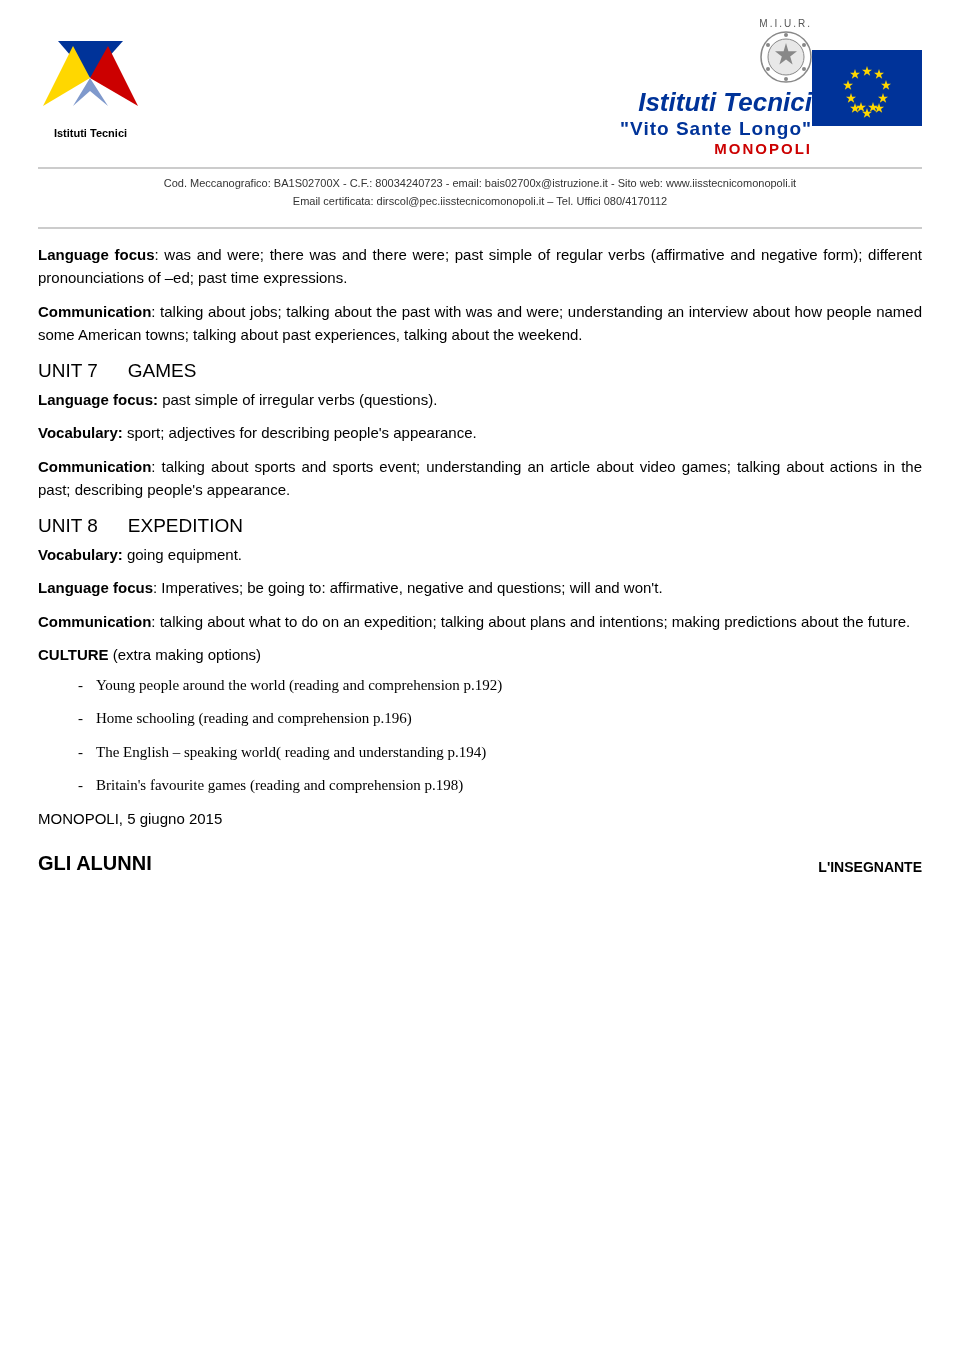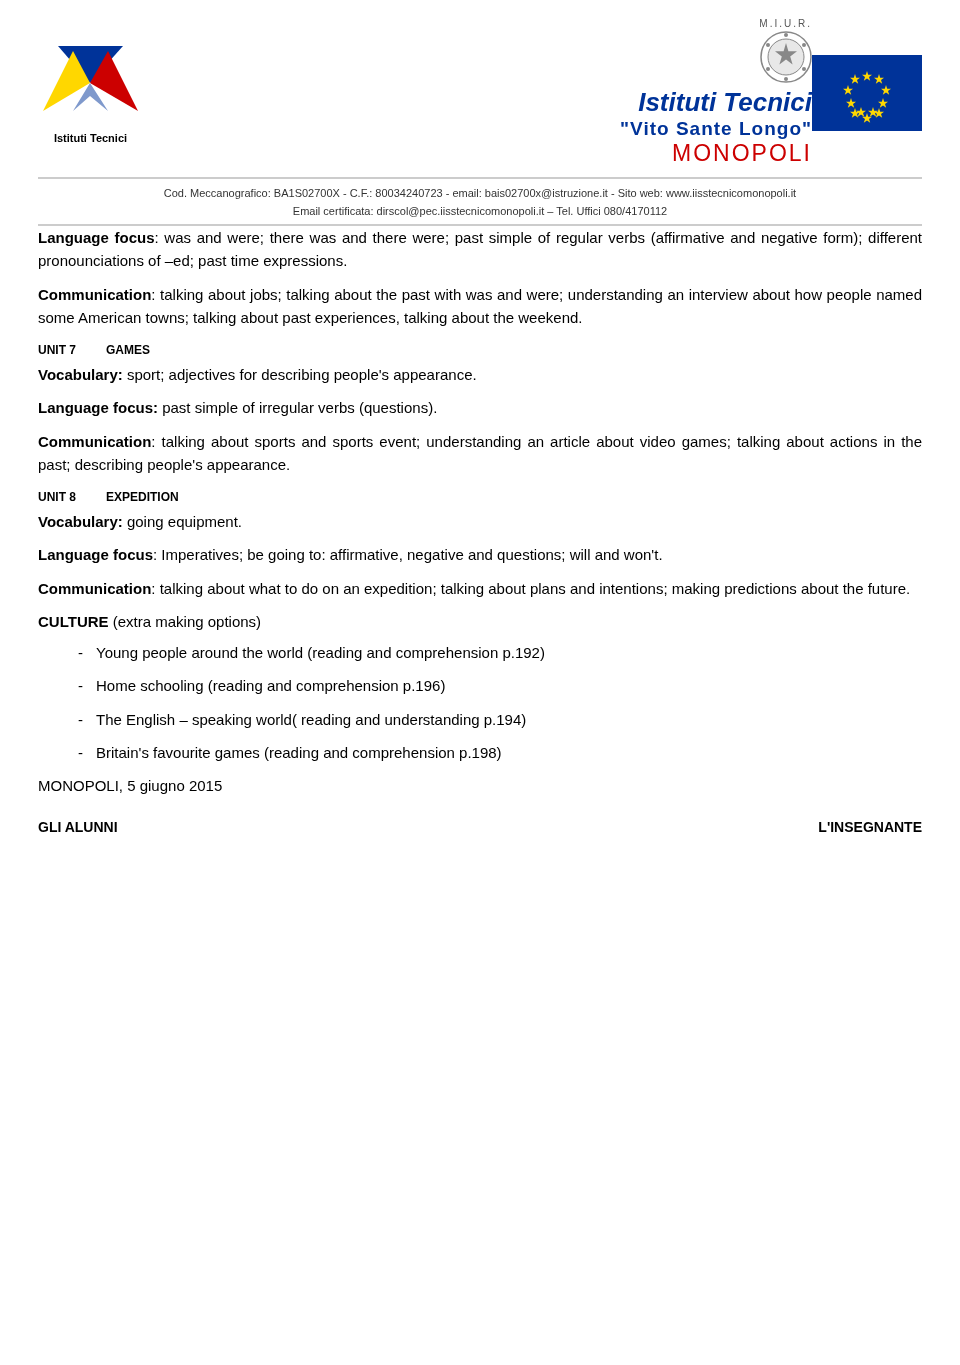--- a/index.html
+++ b/index.html
@@ -48,57 +48,58 @@
 
     .header-title-sub {
       font-size: 19px;
       font-weight: bold;
       color: #003399;
       font-family: Arial, sans-serif;
       letter-spacing: 1px;
     }
 
     .header-title-city {
-      font-size: 23px;
-      font-weight: normal;
+      font-size: 15px;
+      font-weight: bold;
       color: #cc0000;
       letter-spacing: 2px;
     }
 
     .header-right {
       display: flex;
       align-items: center;
     }
 
     .header-info {
       text-align: center;
       font-size: 11px;
       color: #333;
       margin-top: 4px;
       line-height: 1.6;
       border-bottom: 2px solid #ccc;
-      padding-bottom: 4px;
+      padding-bottom: 17px;
+      margin-bottom: 14px;
     }
 
     
     .section {
       margin-bottom: 10px;
       line-height: 1.55;
     }
 
     .section p {
       margin-bottom: 8px;
       text-align: justify;
     }
 
     .bold { font-weight: bold; }
 
     .unit-heading {
-      font-weight: bold;
-      font-size: 12px;
+      font-weight: normal;
+      font-size: 19px;
       margin-top: 14px;
       margin-bottom: 6px;
       display: flex;
       gap: 30px;
       align-items: baseline;
     }
 
     .vocab-line, .lang-line, .comm-line, .culture-line {
       margin-bottom: 7px;
       text-align: justify;
@@ -109,37 +110,38 @@
       list-style: none;
       margin-left: 40px;
       margin-top: 8px;
     }
 
     .culture-list li {
       margin-bottom: 10px;
       position: relative;
       padding-left: 18px;
       text-align: justify;
+      font-family: Liberation Serif, serif;
     }
 
     .culture-list li::before {
       content: '-';
       position: absolute;
       left: 0;
     }
 
     .footer-section {
       margin-top: 22px;
       display: flex;
       justify-content: space-between;
       align-items: flex-end;
     }
 
     .footer-left {
-      font-size: 14px;
+      font-size: 20px;
     }
 
     .footer-right {
       font-size: 14px;
       text-align: center;
     }
 
     
     .iiss-logo-container {
       display: flex;
@@ -239,28 +241,28 @@
       <span class="bold">Communication</span><span>: talking about jobs; talking about the past with was and were; understanding an interview about how people named some American towns; talking about past experiences, talking about the weekend.</span>
     </p>
   </div>
 
   <div class="unit-heading">
     <span>UNIT 7</span>
     <span>GAMES</span>
   </div>
 
   <div class="section">
+    <p class="lang-line">
+      <span class="bold">Language focus:</span><span> past simple of irregular verbs (questions).</span>
+    </p>
+  </div>
+
+  <div class="section">
     <p class="vocab-line">
       <span class="bold">Vocabulary:</span><span> sport; adjectives for describing people's appearance.</span>
-    </p>
-  </div>
-
-  <div class="section">
-    <p class="lang-line">
-      <span class="bold">Language focus:</span><span> past simple of irregular verbs (questions).</span>
     </p>
   </div>
 
   <div class="section">
     <p class="comm-line">
       <span class="bold">Communication</span><span>: talking about sports and sports event; understanding an article about video games; talking about actions in the past; describing people's appearance.</span>
     </p>
   </div>
 
   <div class="unit-heading">

